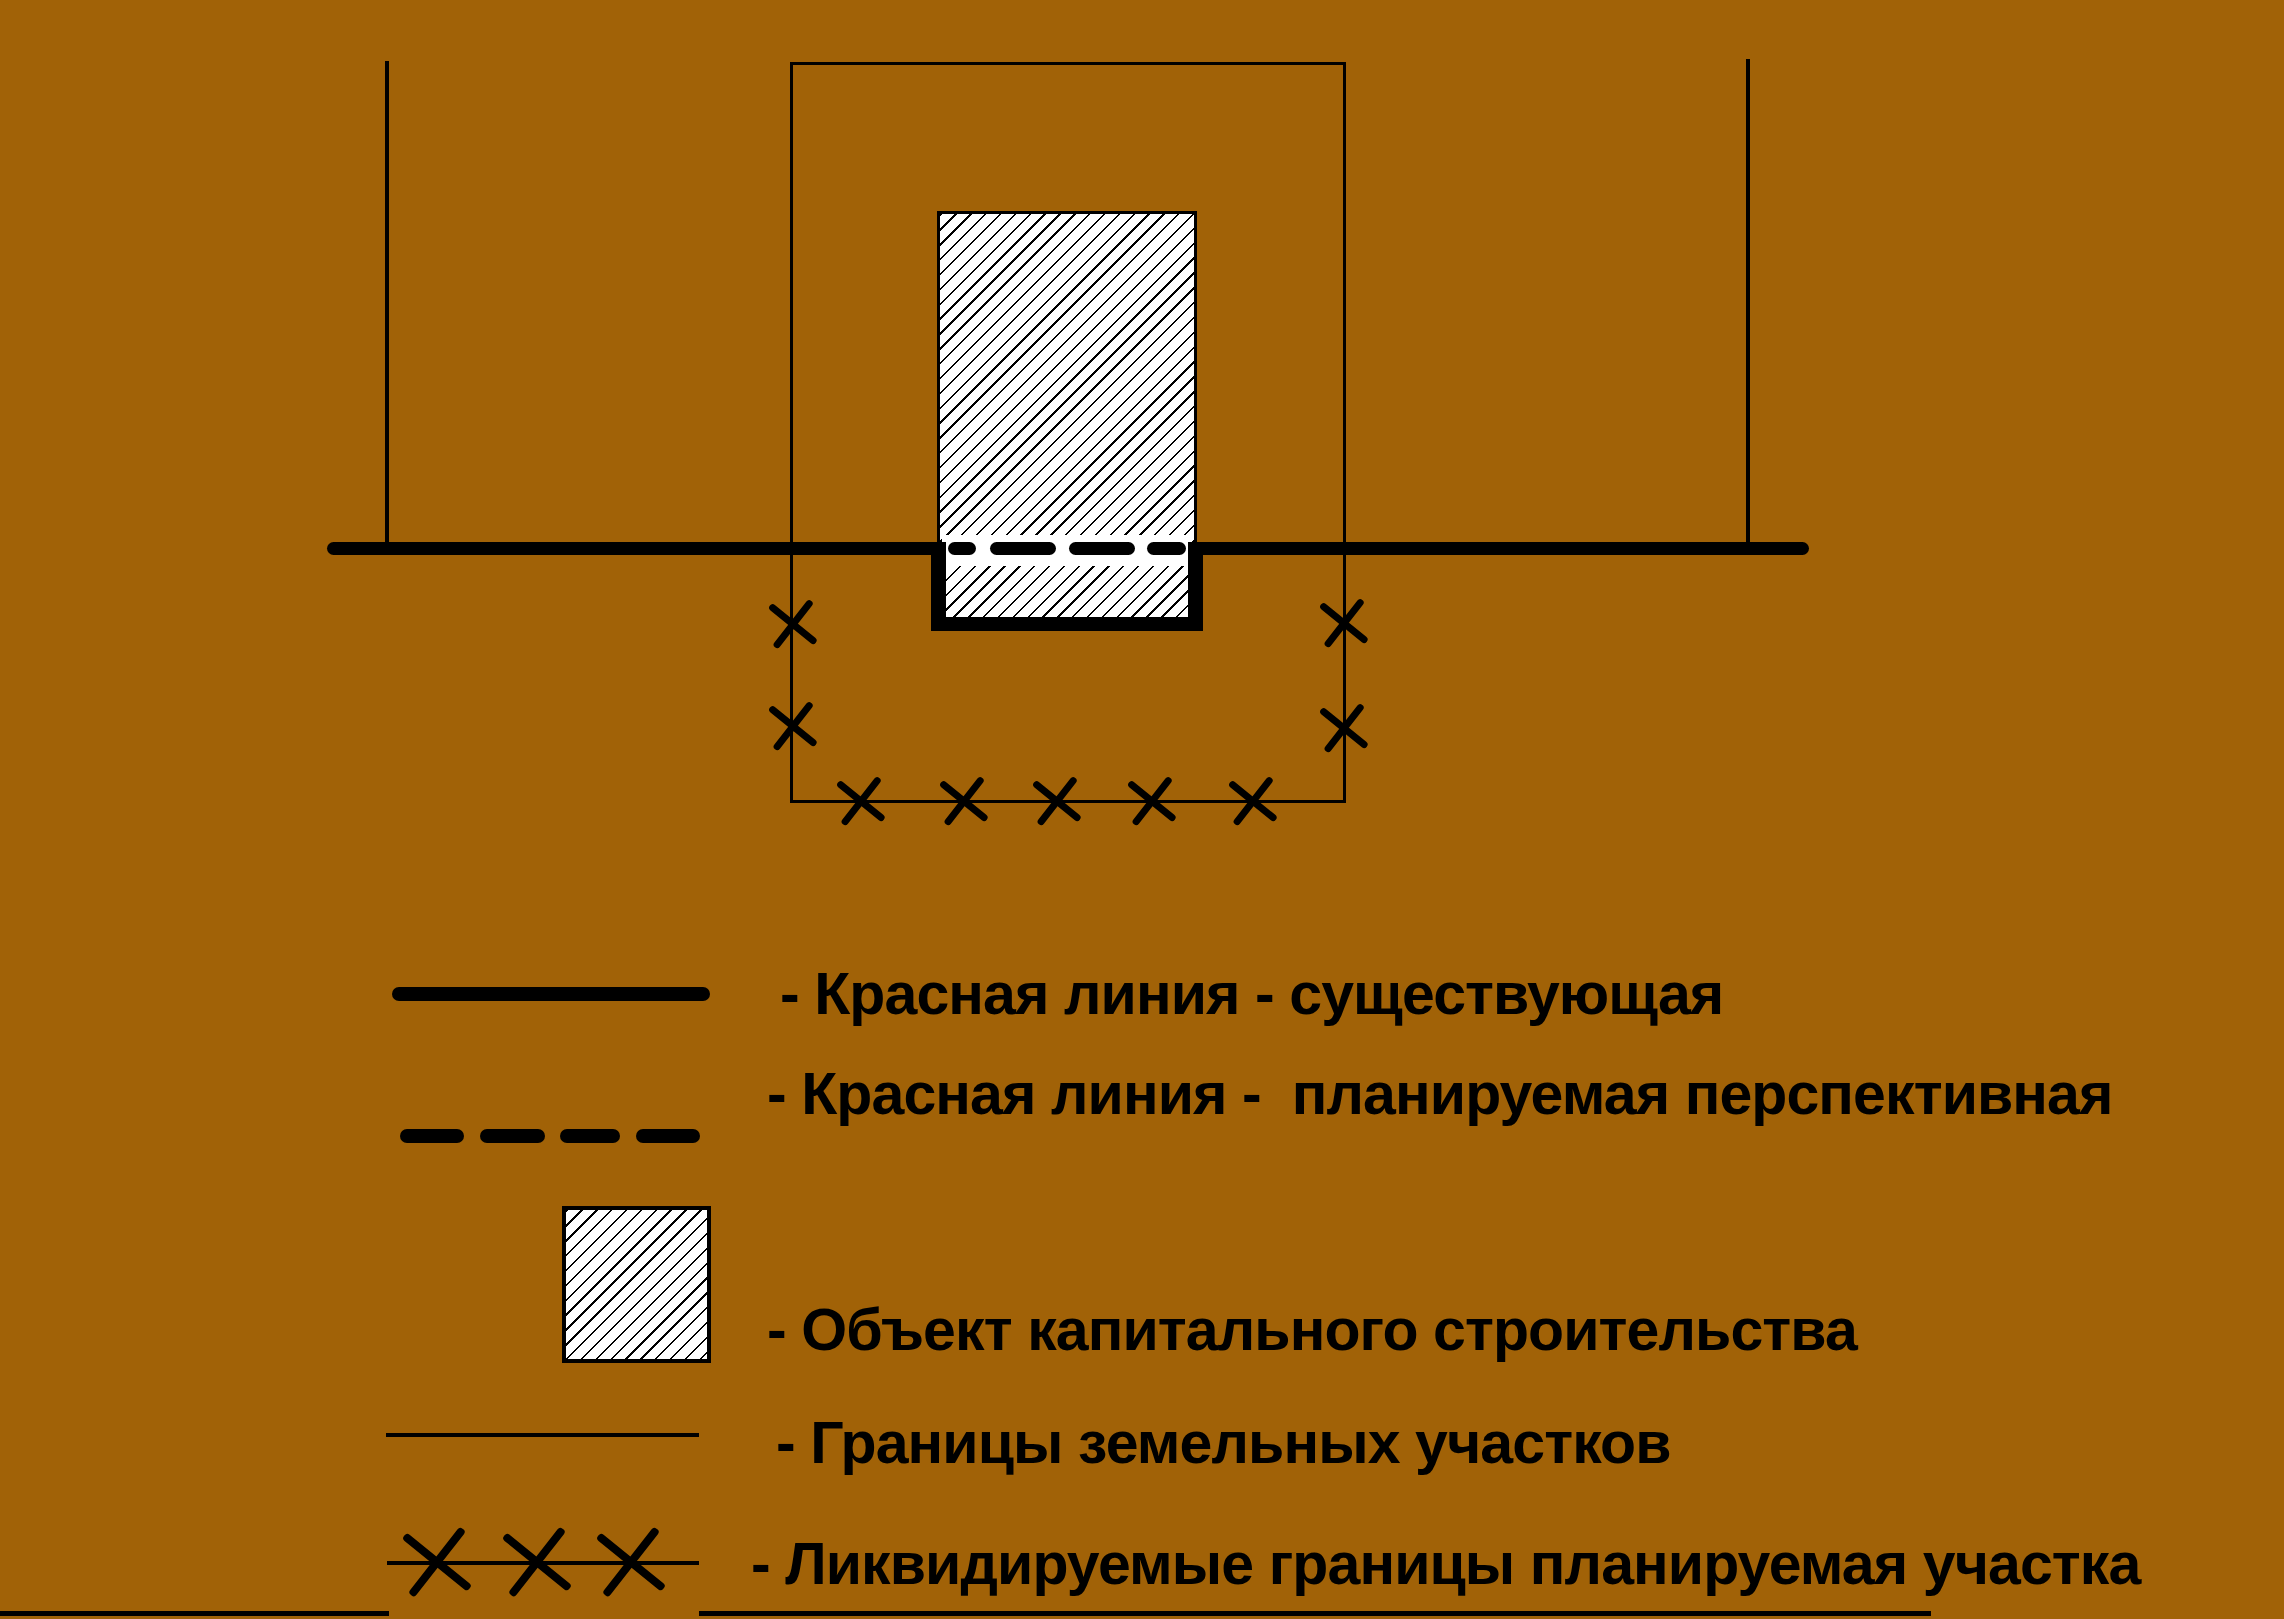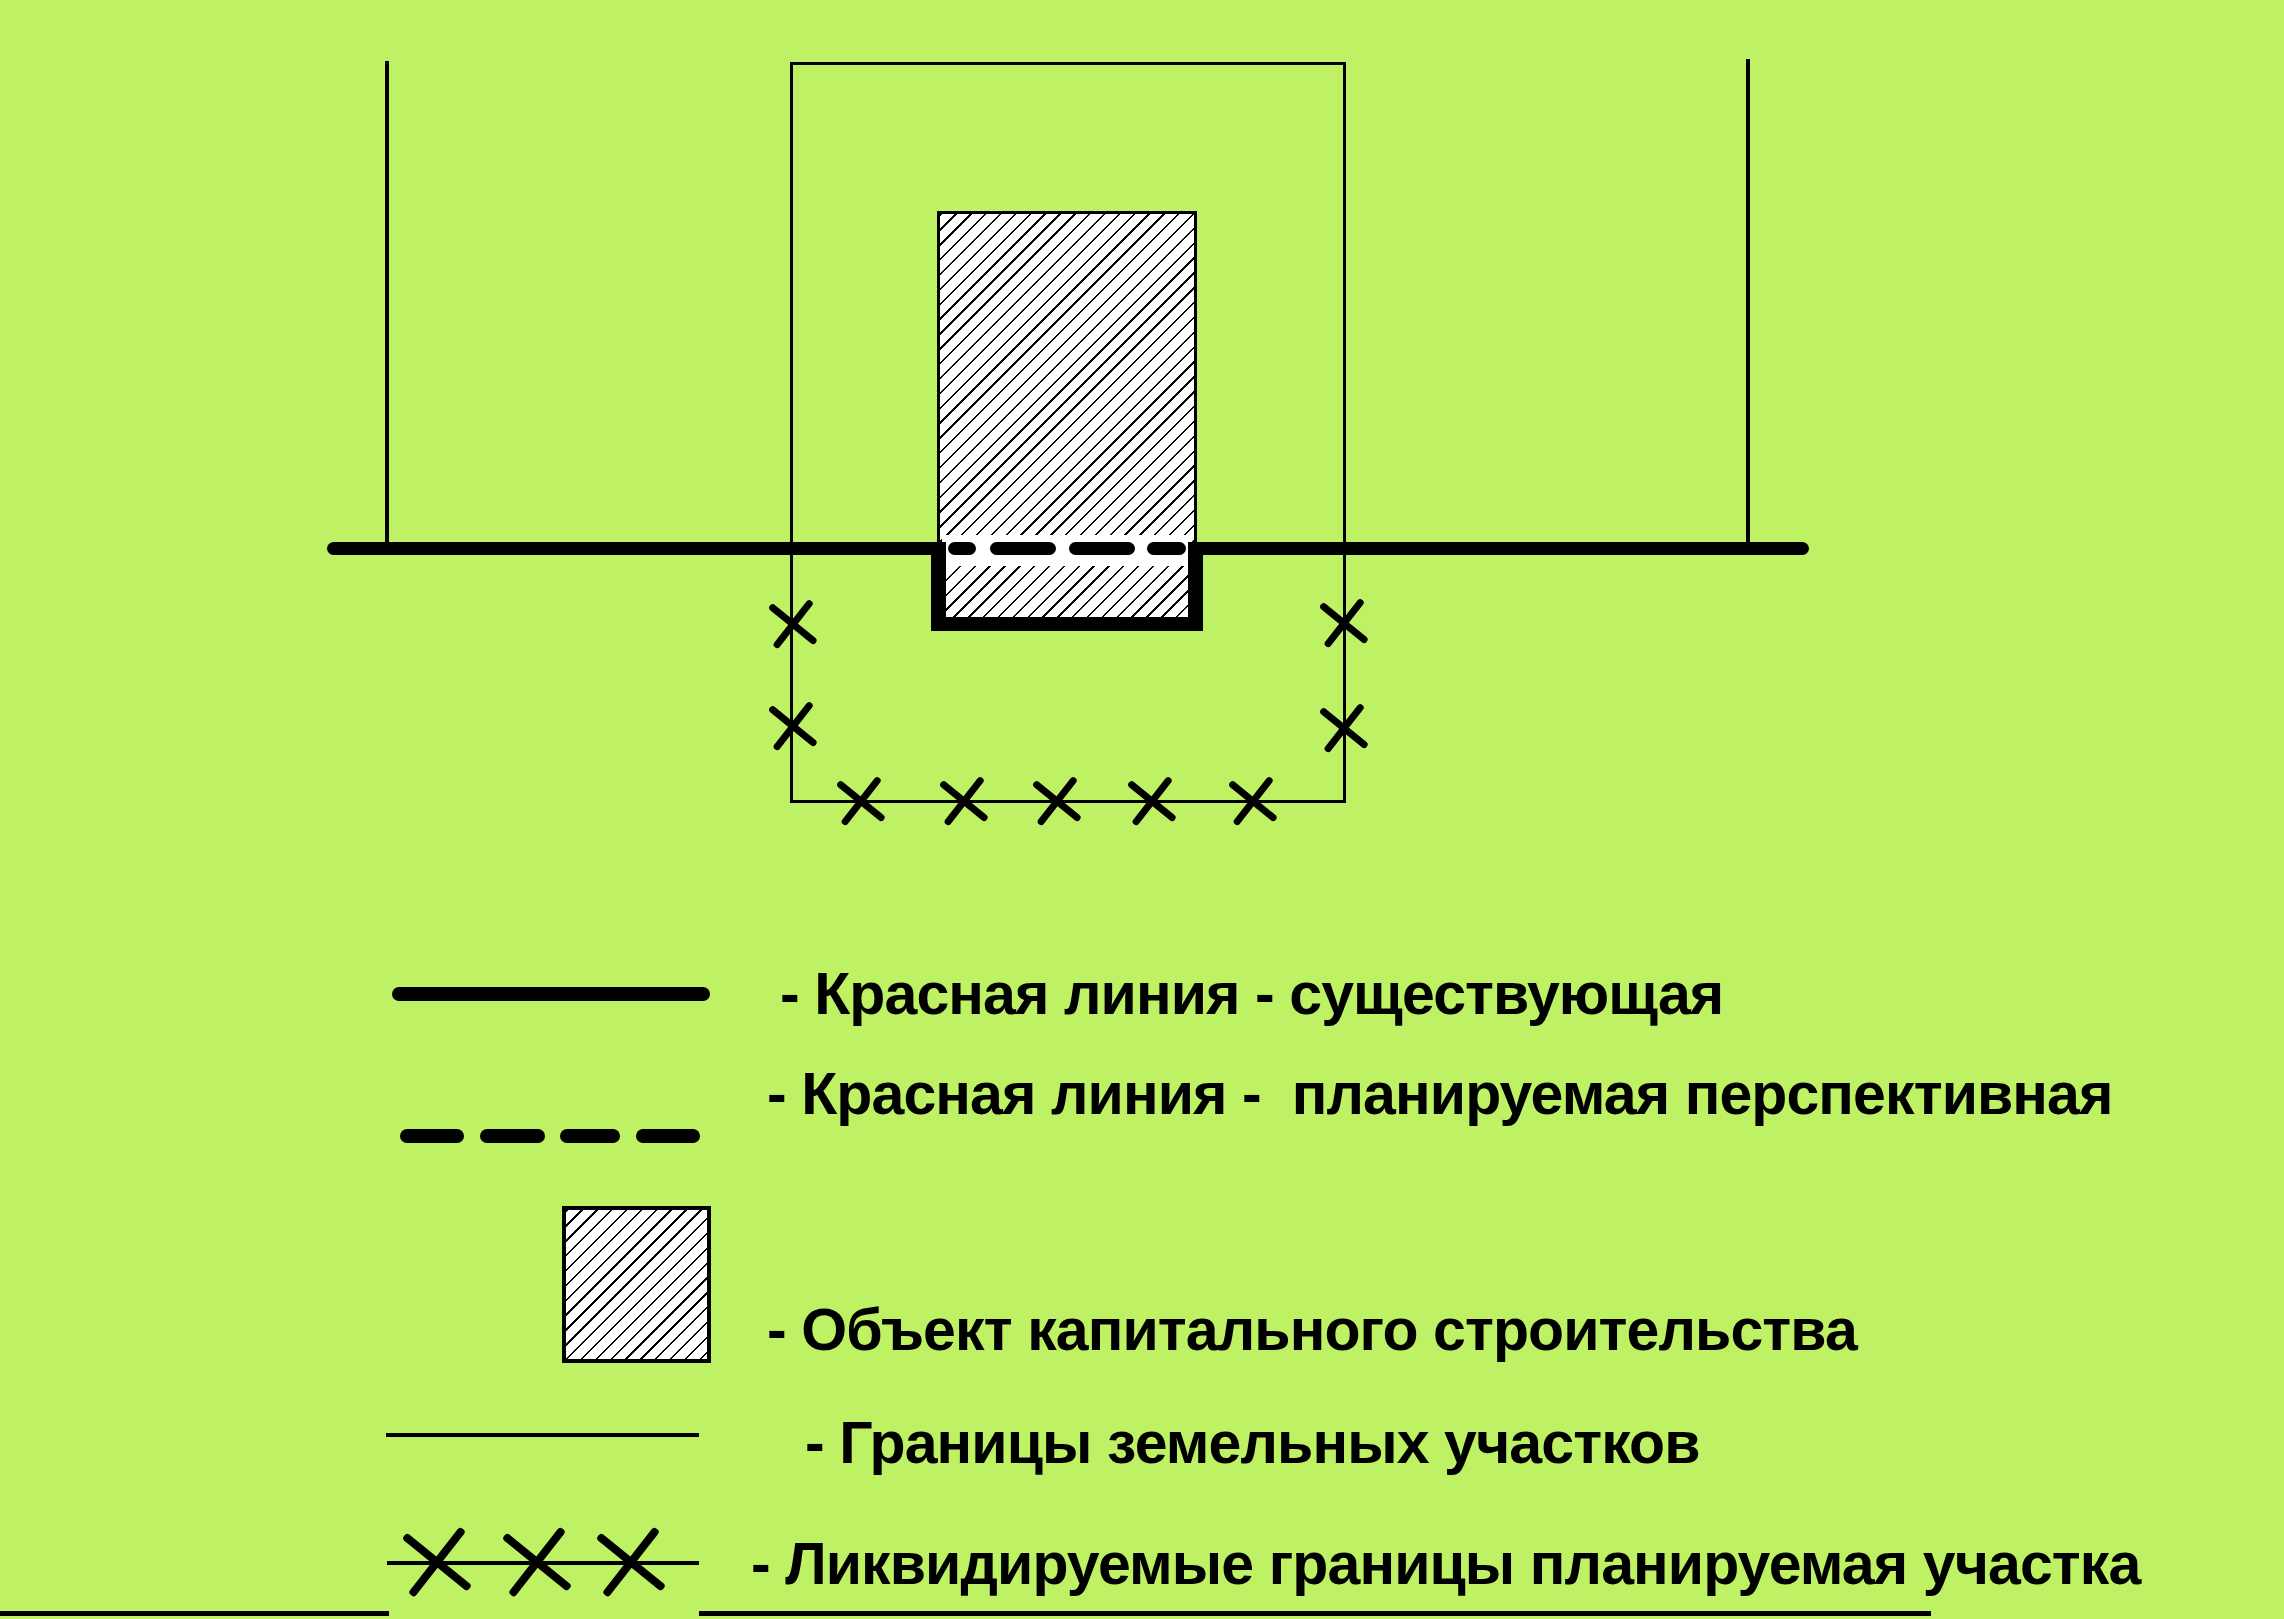--- a/index.html
+++ b/index.html
@@ -1,18 +1,18 @@
 <!DOCTYPE html>
 <html style="font-size:14px"><head>
 <meta charset="utf-8">
 <style>
   html, body { margin:0; padding:0; background:#ffffff; }
   #canvas {
     position:relative; width:2284px; height:1620px;
-    background:#bef264; overflow:hidden;
+    background:#a16207; overflow:hidden;
     font-family:"Liberation Sans", sans-serif;
   }
   .abs { position:absolute; }
   .ink { background:#000; }
 
   
   .hatch {
     background-image: repeating-linear-gradient(135deg,
       #000 0px, #000 1.7px, rgba(0,0,0,0) 1.7px, rgba(0,0,0,0) 10.5px);
     background-color:#fff;
@@ -108,21 +108,21 @@
   <div class="abs ink cap-b" style="left:400px; top:1129px; width:64px; height:14px;"></div>
   <div class="abs ink cap-b" style="left:480px; top:1129px; width:65px; height:14px;"></div>
   <div class="abs ink cap-b" style="left:560px; top:1129px; width:60px; height:14px;"></div>
   <div class="abs ink cap-b" style="left:636px; top:1129px; width:64px; height:14px;"></div>
   <div class="legend-text" style="left:767px; top:1094px;">- Красная линия -  планируемая перспективная</div>
 
   <div class="abs hatch" style="left:562px; top:1206px; width:149px; height:157px; border:4.4px solid #000; box-sizing:border-box;"></div>
   <div class="legend-text" style="left:767px; top:1283px;margin-top:47px;">- Объект капитального строительства</div>
 
   <div class="abs ink" style="left:386px; top:1433px; width:313px; height:4.4px;"></div>
-  <div class="legend-text" style="left:776px; top:1443px;margin-left:29px;">- Границы земельных участков</div>
+  <div class="legend-text" style="left:776px; top:1443px;">- Границы земельных участков</div>
 
   <div class="abs ink" style="left:387px; top:1561px; width:312px; height:4.4px;"></div>
   <span class="xm xm-lg" style="left:437px; top:1562px;">
       <i class="s1"></i>
       <i class="s2"></i>
     </span>
   <span class="xm xm-lg" style="left:537px; top:1562px;">
       <i class="s1"></i>
       <i class="s2"></i>
     </span>

